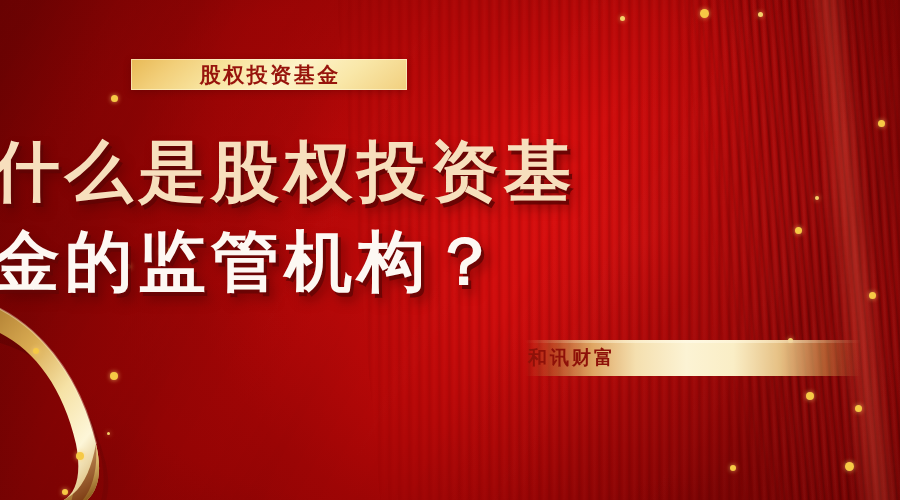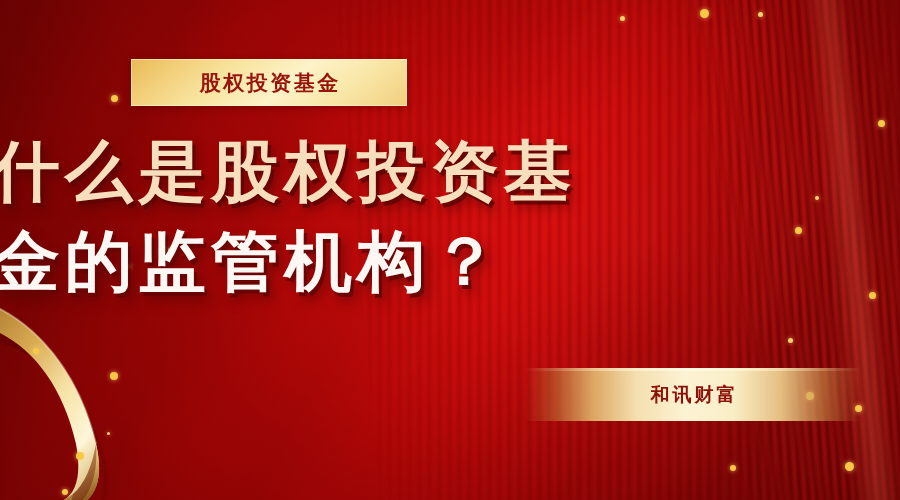--- a/index.html
+++ b/index.html
@@ -147,21 +147,21 @@
     box-shadow: 0 0 5px rgba(255,210,110,.75);
   }
   .dot.pale { background: #f3d06a; }
 
   
   .badge {
     position: absolute;
     left: 131px;
     top: 59px;
     width: 276px;
-    height: 47px;
+    height: 31px;
     display: flex;
     align-items: center;
     justify-content: center;
     background: linear-gradient(140deg,
       #e8b955 0%,
       #f2cf7a 16%,
       #f8e49f 34%,
       #fdf3c9 56%,
       #f9e7a8 76%,
       #f1cf7e 100%);
@@ -212,26 +212,26 @@
     text-shadow:
       3px 4px 0 rgba(102,4,4,.88),
       6px 8px 12px rgba(70,0,0,.52);
     transform: scaleX(1.03);
   }
 
   
   .footer-banner {
     position: absolute;
     left: 525px;
-    top: 368px;
+    top: 340px;
     width: 336px;
-    height: 53px;
+    height: 36px;
     display: flex;
     align-items: center;
-    justify-content: center;
+    justify-content: flex-start;
     background: linear-gradient(to right,
       rgba(140,8,8,0.00) 0%,
       rgba(190,120,55,0.55) 9%,
       rgba(228,186,110,0.88) 20%,
       rgba(247,230,180,0.97) 33%,
       rgba(252,243,212,1.00) 48%,
       rgba(250,238,198,1.00) 62%,
       rgba(236,205,140,0.93) 76%,
       rgba(200,140,70,0.62) 89%,
       rgba(150,20,12,0.00) 100%);

